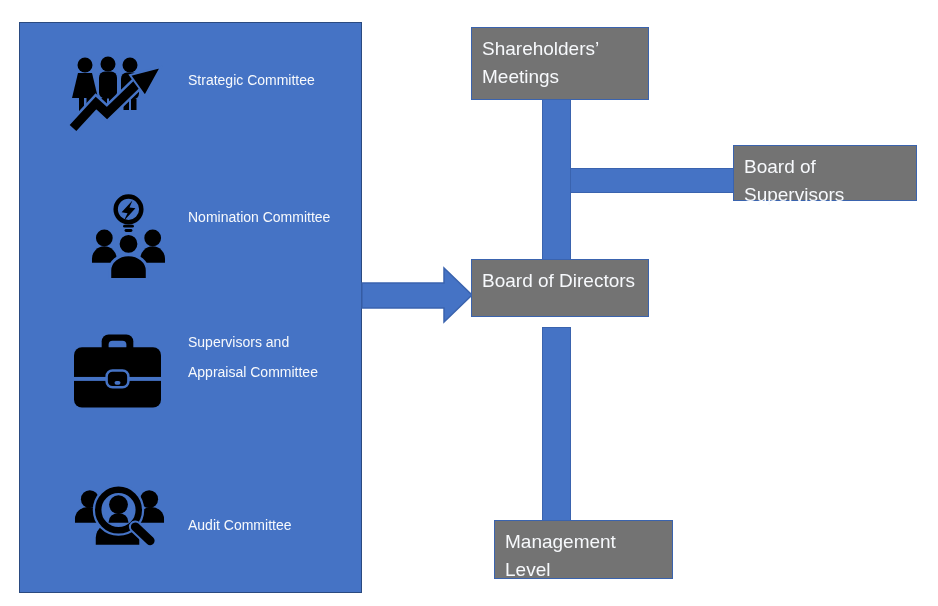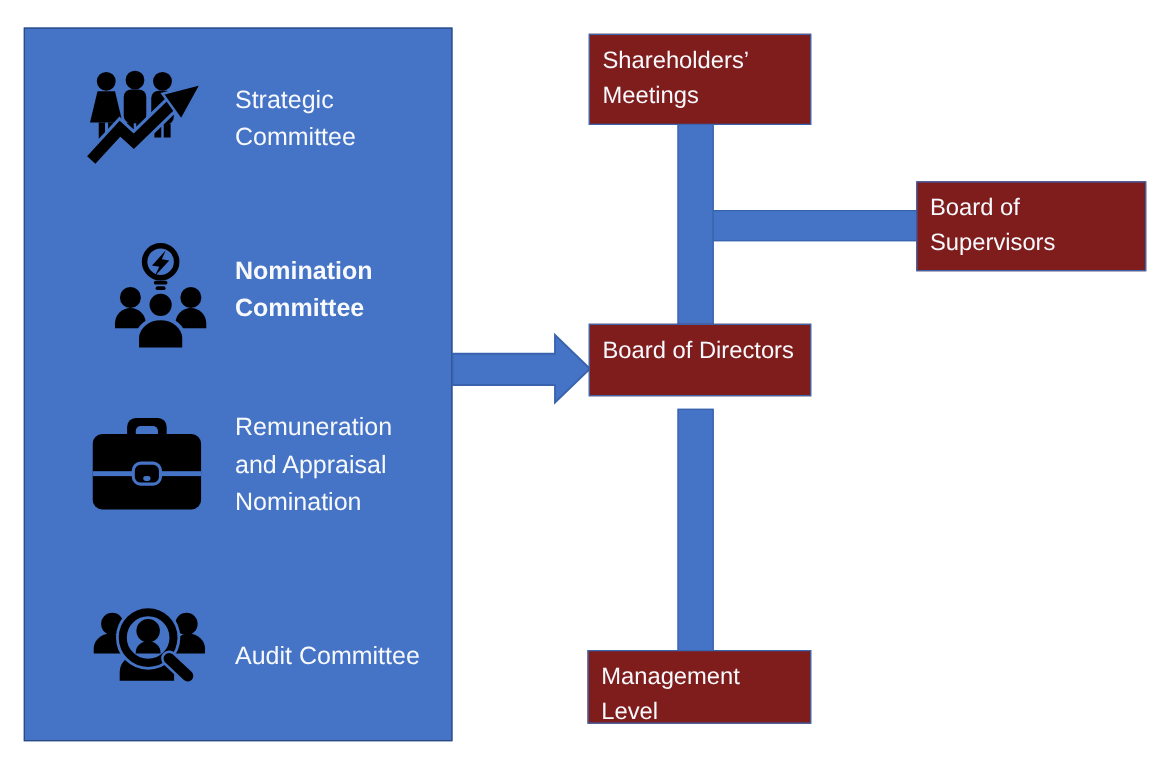--- a/index.html
+++ b/index.html
@@ -12,31 +12,31 @@
 
   
   .left-panel {
     position: absolute; left: 19px; top: 22px; width: 343px; height: 571px;
     background: #4573C5; border: 1.5px solid #2a4a80;
   }
   .committee-row { position: absolute; left: 0; top: 0; width: 100%; }
   .icon-wrap { position: absolute; }
   .committee-label {
     position: absolute; left: 168px; width: 150px;
-    color: #f7f9fc; font-size: 20px; line-height: 30px; font-weight: 400;
+    color: #f7f9fc; font-size: 14px; line-height: 30px; font-weight: 400;
   }
 
   
   .connector {
     position: absolute; background: #4573C5; border: 1px solid #3a63ae;
   }
 
   
   .node-box {
-    position: absolute; background: #7f1d1d; border: 1px solid #3a63ae;
+    position: absolute; background: #737373; border: 1px solid #3a63ae;
     color: #f7f9fc; font-size: 19px; line-height: 28px; font-weight: 400;
     padding: 7px 8px 0 10px;
   }
 
   
   .flow-arrow { position: absolute; left: 361px; top: 264px; }
 </style>
 </head>
 <body>
 
@@ -84,35 +84,35 @@
           <g fill="#000000">
             <circle cx="13.5" cy="46" r="8.5"></circle>
             <path d="M1,71 v-4 a12.5,12.5 0 0 1 25,0 v4 z"></path>
             <circle cx="62.5" cy="46" r="8.5"></circle>
             <path d="M50,71 v-4 a12.5,12.5 0 0 1 25,0 v4 z"></path>
           </g>
           <circle cx="38" cy="52" r="10.5" fill="#000000" stroke="#4573C5" stroke-width="3"></circle>
           <path d="M19,88 v-9 a19,16 0 0 1 38,0 v9 z" fill="#000000" stroke="#4573C5" stroke-width="3"></path>
         </svg>
       </div>
-      <div class="committee-label" style="top:179px;font-weight:bold;">Nomination Committee</div>
+      <div class="committee-label" style="top:179px;">Nomination Committee</div>
     </div>
 
     <div class="committee-row">
       <div class="icon-wrap" style="left:54px; top:311px;">
         <svg width="87" height="75" viewBox="0 0 88 75">
           <rect x="28" y="0" width="32" height="20" rx="7" fill="#000000"></rect>
           <rect x="35" y="6.5" width="18" height="10" rx="4" fill="#4573C5"></rect>
           <rect x="0" y="13" width="88" height="61" rx="8" fill="#000000"></rect>
           <rect x="0" y="43" width="88" height="4" fill="#4573C5"></rect>
           <rect x="33" y="36.5" width="22" height="17" rx="6" fill="#000000" stroke="#4573C5" stroke-width="2.5"></rect>
           <rect x="41" y="47" width="6" height="4" rx="2" fill="#4573C5"></rect>
         </svg>
       </div>
-      <div class="committee-label" style="top:304px;">Remuneration and Appraisal Nomination</div>
+      <div class="committee-label" style="top:304px;">Supervisors and Appraisal Committee</div>
     </div>
 
     <div class="committee-row">
       <div class="icon-wrap" style="left:53px; top:452px;">
         <svg width="93" height="72" viewBox="0 0 94 72">
           <g fill="#000000">
             <circle cx="17" cy="24" r="9"></circle>
             <path d="M2,48 v-4 a13,12 0 0 1 26,0 v4 z"></path>
             <circle cx="77" cy="24" r="9"></circle>
             <path d="M66,48 v-4 a13,12 0 0 1 26,0 v4 z"></path>
@@ -129,19 +129,19 @@
       <div class="committee-label" style="top:459px;margin-top:28px;">Audit Committee</div>
     </div>
   </div>
 
   <svg class="flow-arrow" width="113" height="62" viewBox="0 0 113 62">
     <polygon points="1,19 83,19 83,4 111,31 83,58 83,44 1,44" fill="#4573C5" stroke="#3a63ae" stroke-width="1.5"></polygon>
   </svg>
 
   <div class="node-box" style="left:471px; top:27px; width:178px; height:73px;">Shareholders’ Meetings</div>
 
-  <div class="node-box" style="left:733px; top:145px; width:184px; height:72px;">Board of Supervisors</div>
+  <div class="node-box" style="left:733px; top:145px; width:184px; height:56px;">Board of Supervisors</div>
 
   <div class="node-box" style="left:471px; top:259px; width:178px; height:58px;">Board of Directors</div>
 
-  <div class="node-box" style="left:470px; top:520px; width:179px; height:59px;">Management Level</div>
+  <div class="node-box" style="left:494px; top:520px; width:179px; height:59px;">Management Level</div>
 
 </div>
 
 </body></html>

